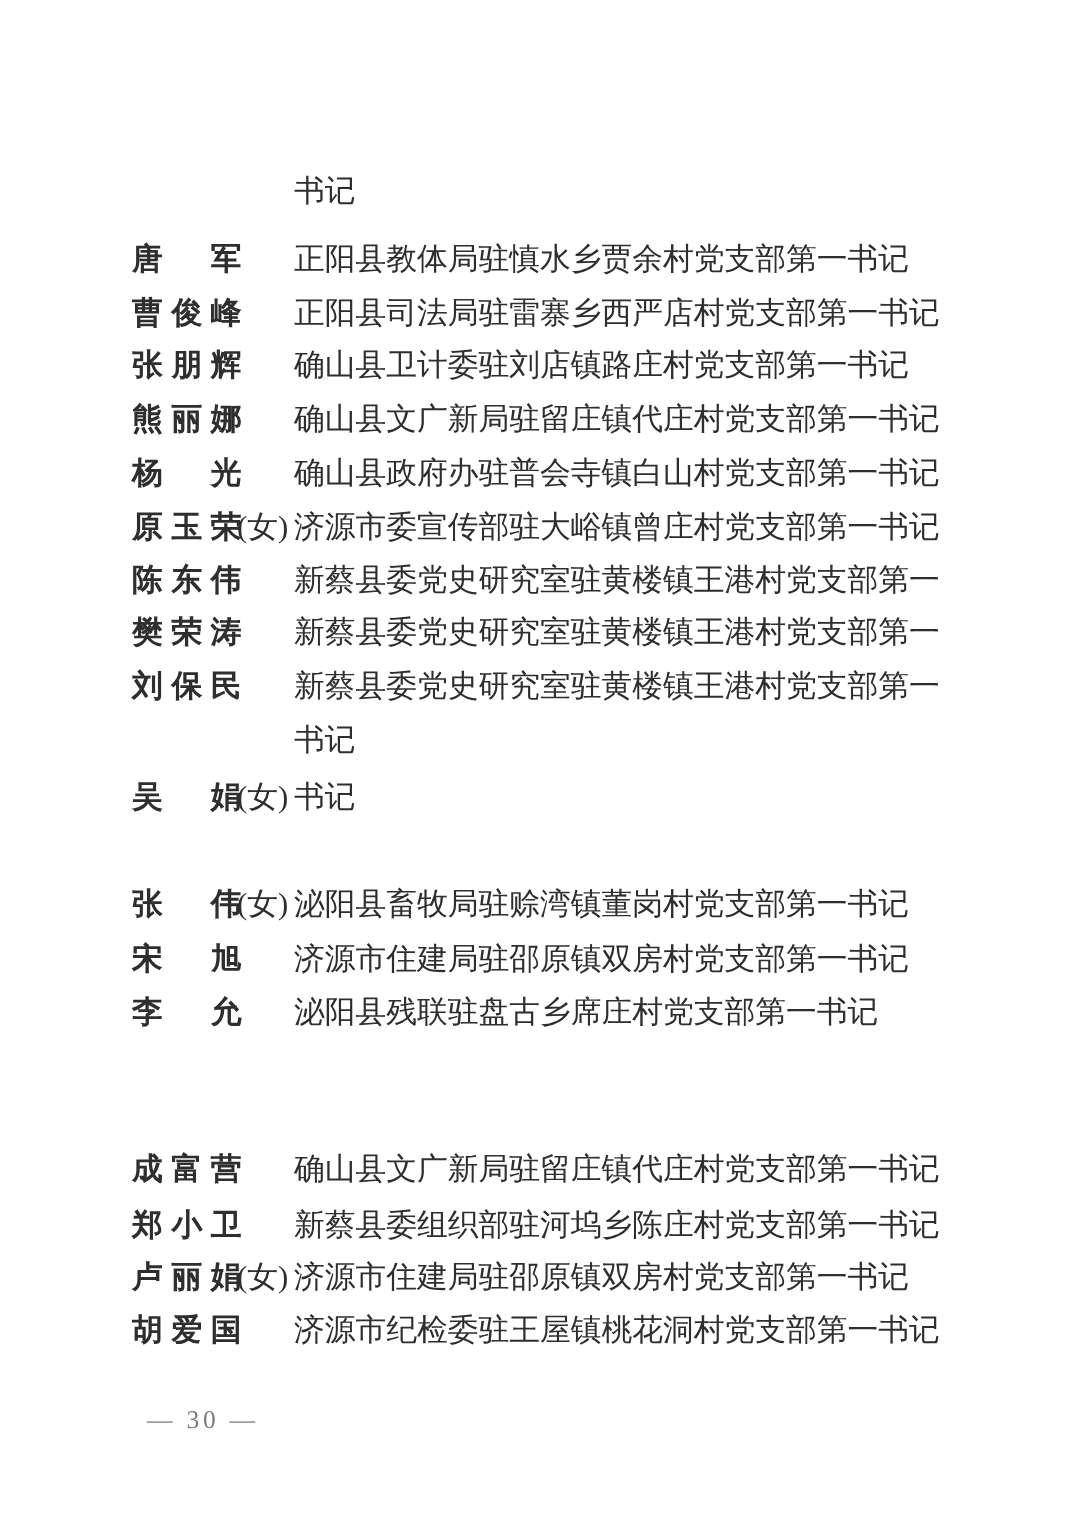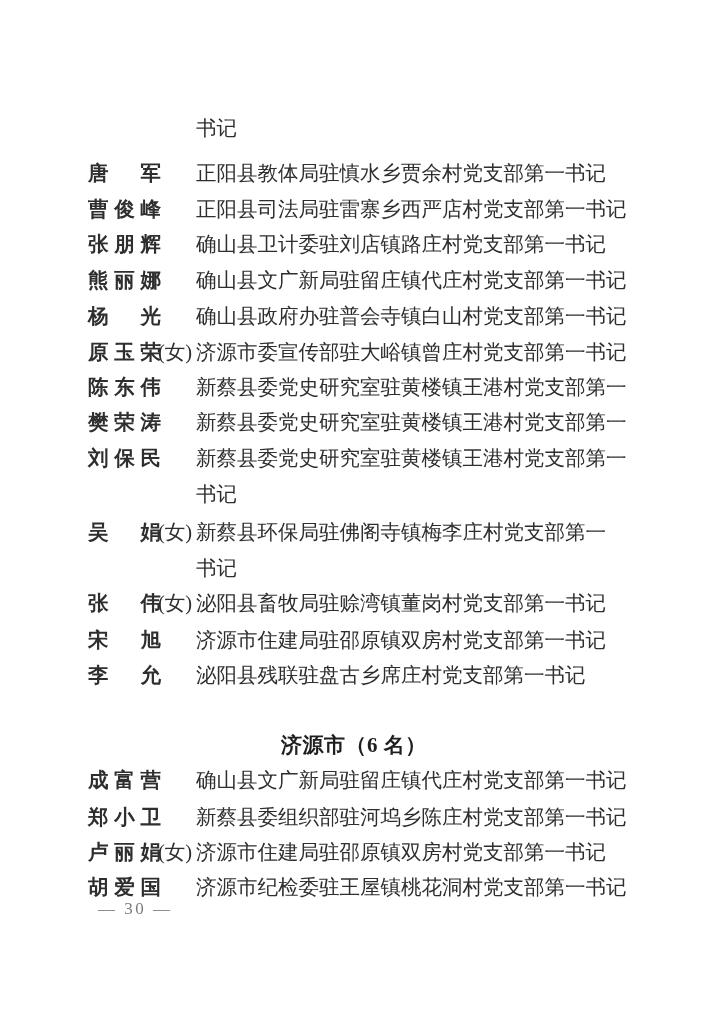--- a/index.html
+++ b/index.html
@@ -21,21 +21,21 @@
   }
   .suffix{position:absolute;left:158px;}
   .title{position:absolute;left:196px;}
   .heading{
     position:absolute;left:281px;
     font-weight:bold;font-size:21px;color:#1f1f1f;
     line-height:35.7px;white-space:nowrap;
     letter-spacing:0.5px;
   }
   .pageno{
-    position:absolute;left:98px;top:899px;
+    position:absolute;left:98px;top:937px;
     color:#7b7b7b;font-size:17px;letter-spacing:2.5px;
     line-height:20px;white-space:nowrap;
   }
 </style>
 </head>
 <body>
 
 <div class="page">
 
   <div class="row" style="top:111px">
@@ -120,21 +120,20 @@
     <div class="title">
       <div class="tl">新蔡县委党史研究室驻黄楼镇王港村党支部第一</div>
         <div class="tl">书记</div>
     </div>
   </div>
 
   <div class="row" style="top:515px">
     <span class="name tl">吴　娟</span>
     <span class="suffix tl">(女)</span>
     <div class="title">
-      <div class="tl">新蔡县环保局驻佛阁寺镇梅李庄村党支部第一</div>
         <div class="tl">书记</div>
     </div>
   </div>
 
   <div class="row" style="top:586px">
     <span class="name tl">张　伟</span>
     <span class="suffix tl">(女)</span>
     <div class="title">
       <div class="tl">泌阳县畜牧局驻赊湾镇董岗村党支部第一书记</div>
         <div class="tl"></div>
@@ -152,21 +151,20 @@
 
   <div class="row" style="top:658px">
     <span class="name tl">李　允</span>
     <span class="suffix tl"></span>
     <div class="title">
       <div class="tl">泌阳县残联驻盘古乡席庄村党支部第一书记</div>
         <div class="tl"></div>
     </div>
   </div>
 
-  <div class="heading" style="top:728px">济源市（6 名）</div>
 
   <div class="row" style="top:763px">
     <span class="name tl">成富营</span>
     <span class="suffix tl"></span>
     <div class="title">
       <div class="tl">确山县文广新局驻留庄镇代庄村党支部第一书记</div>
         <div class="tl"></div>
     </div>
   </div>
 

